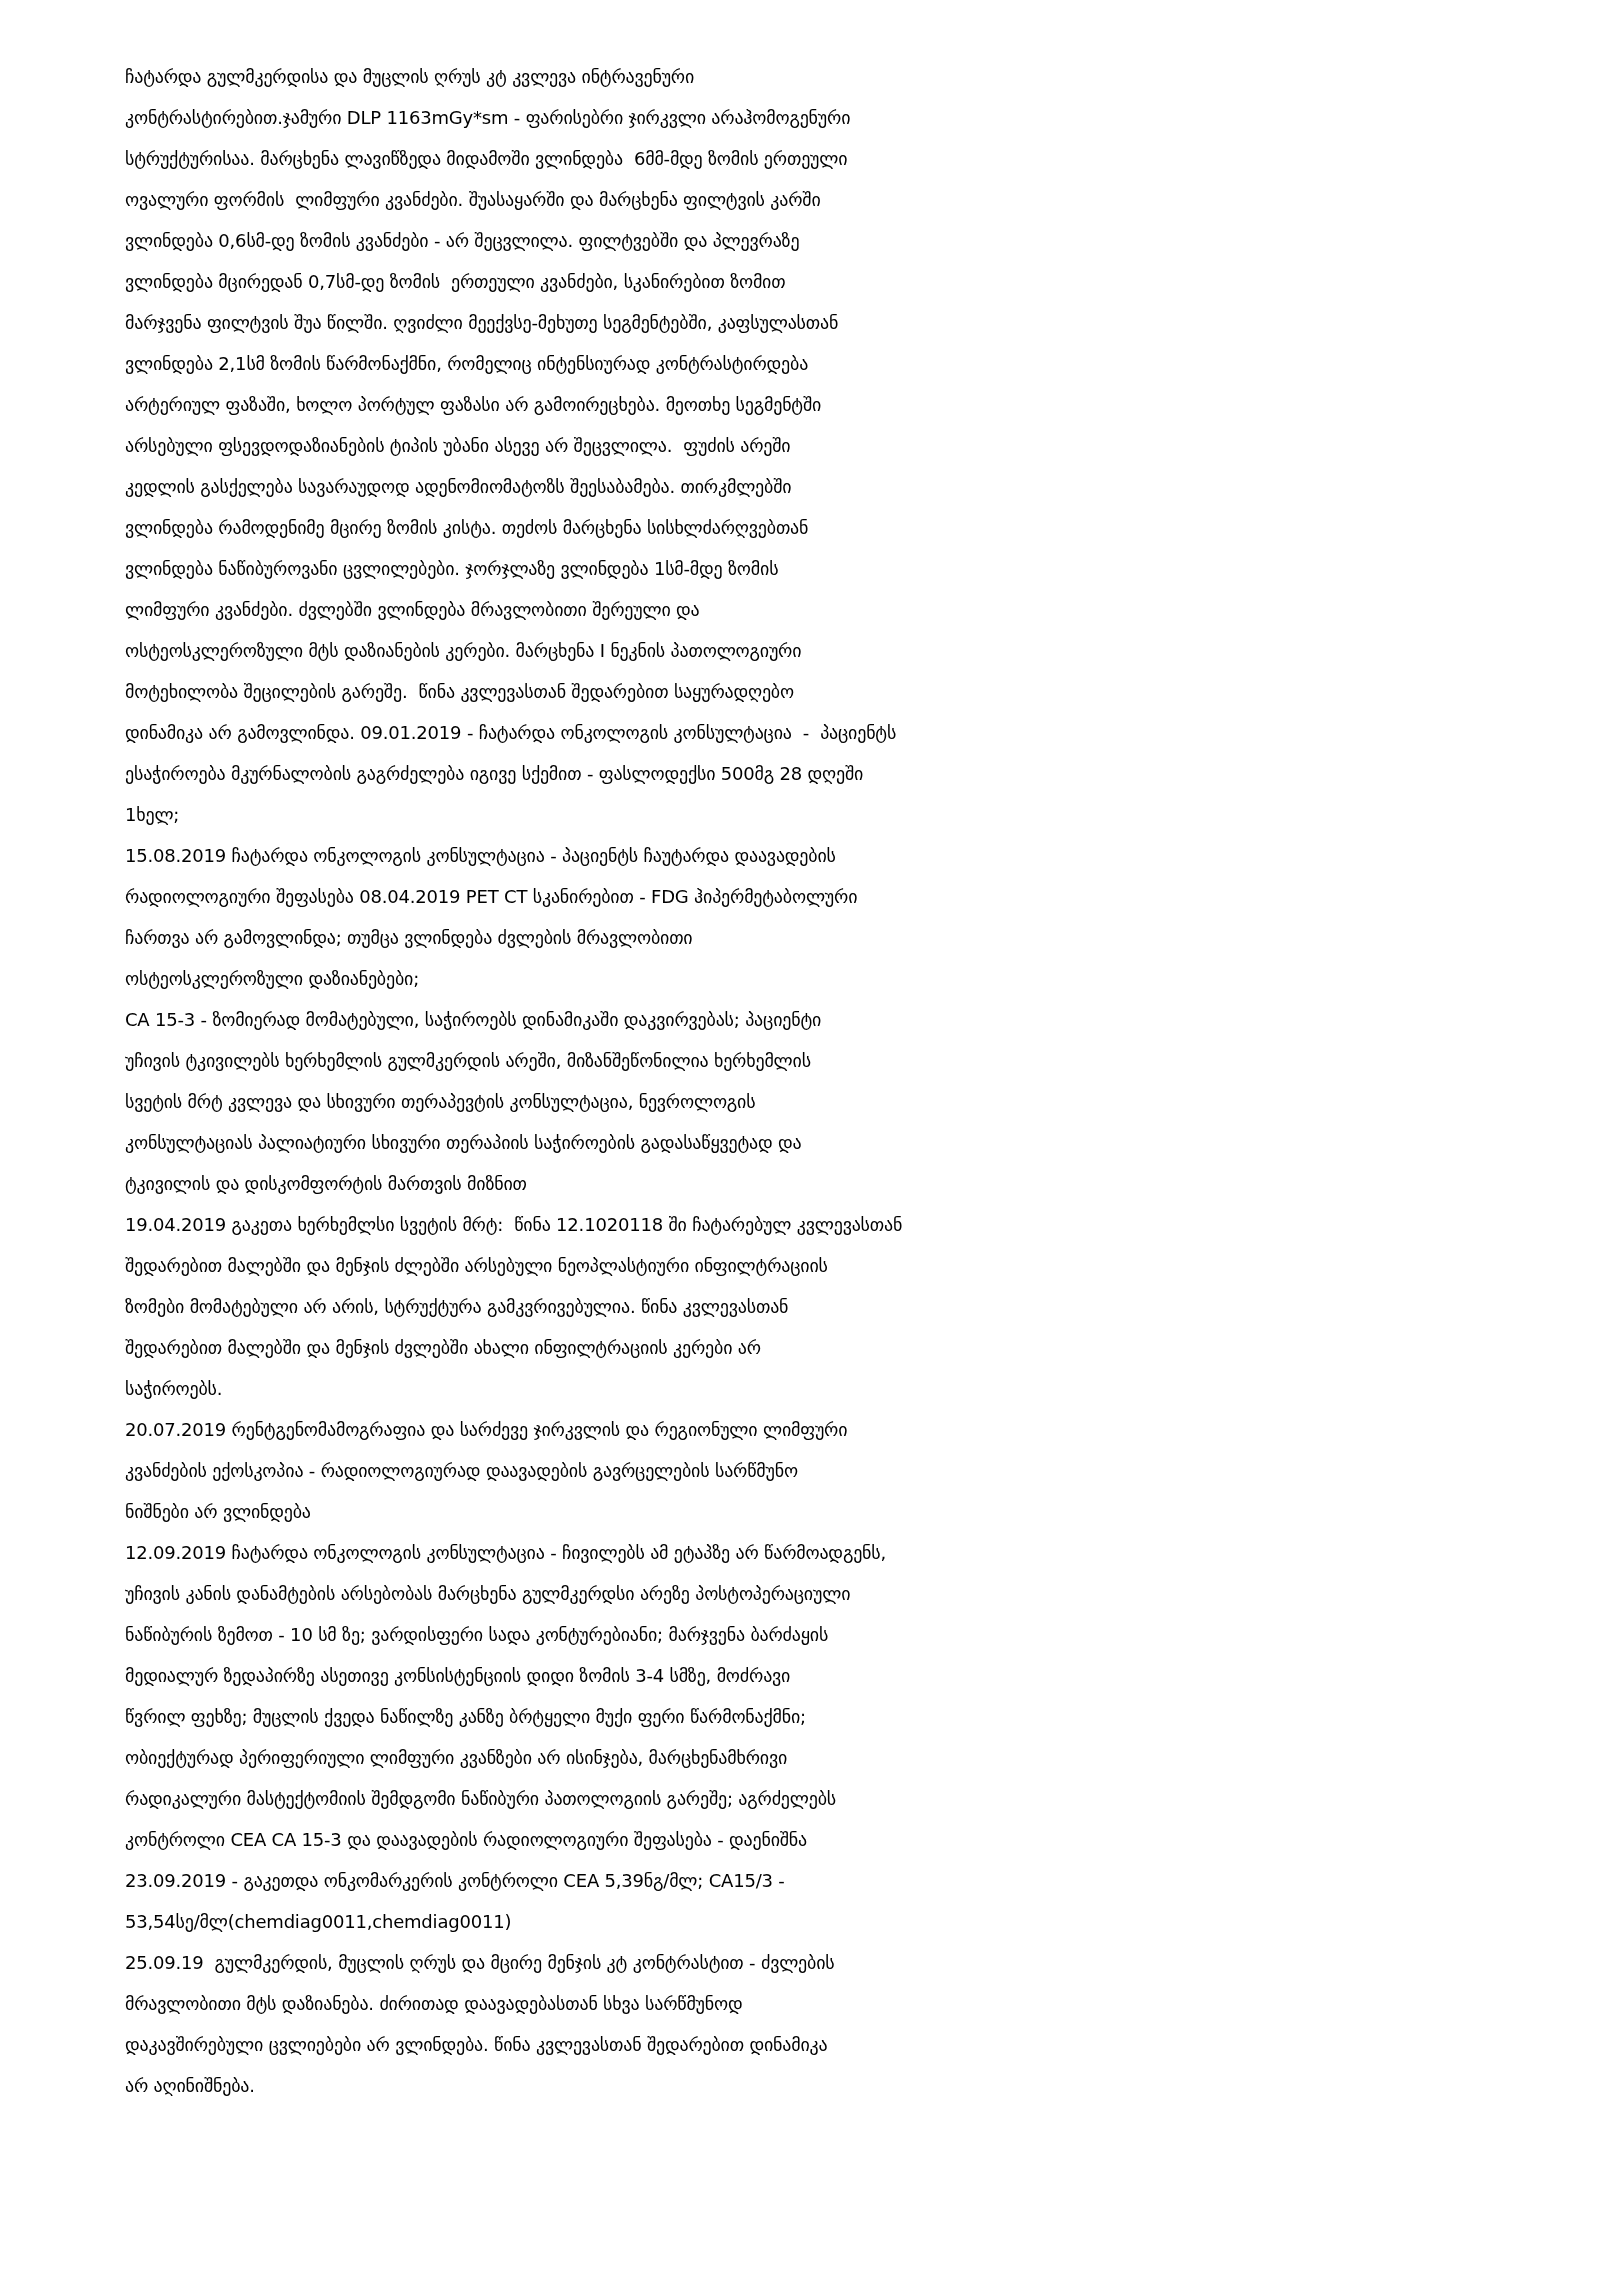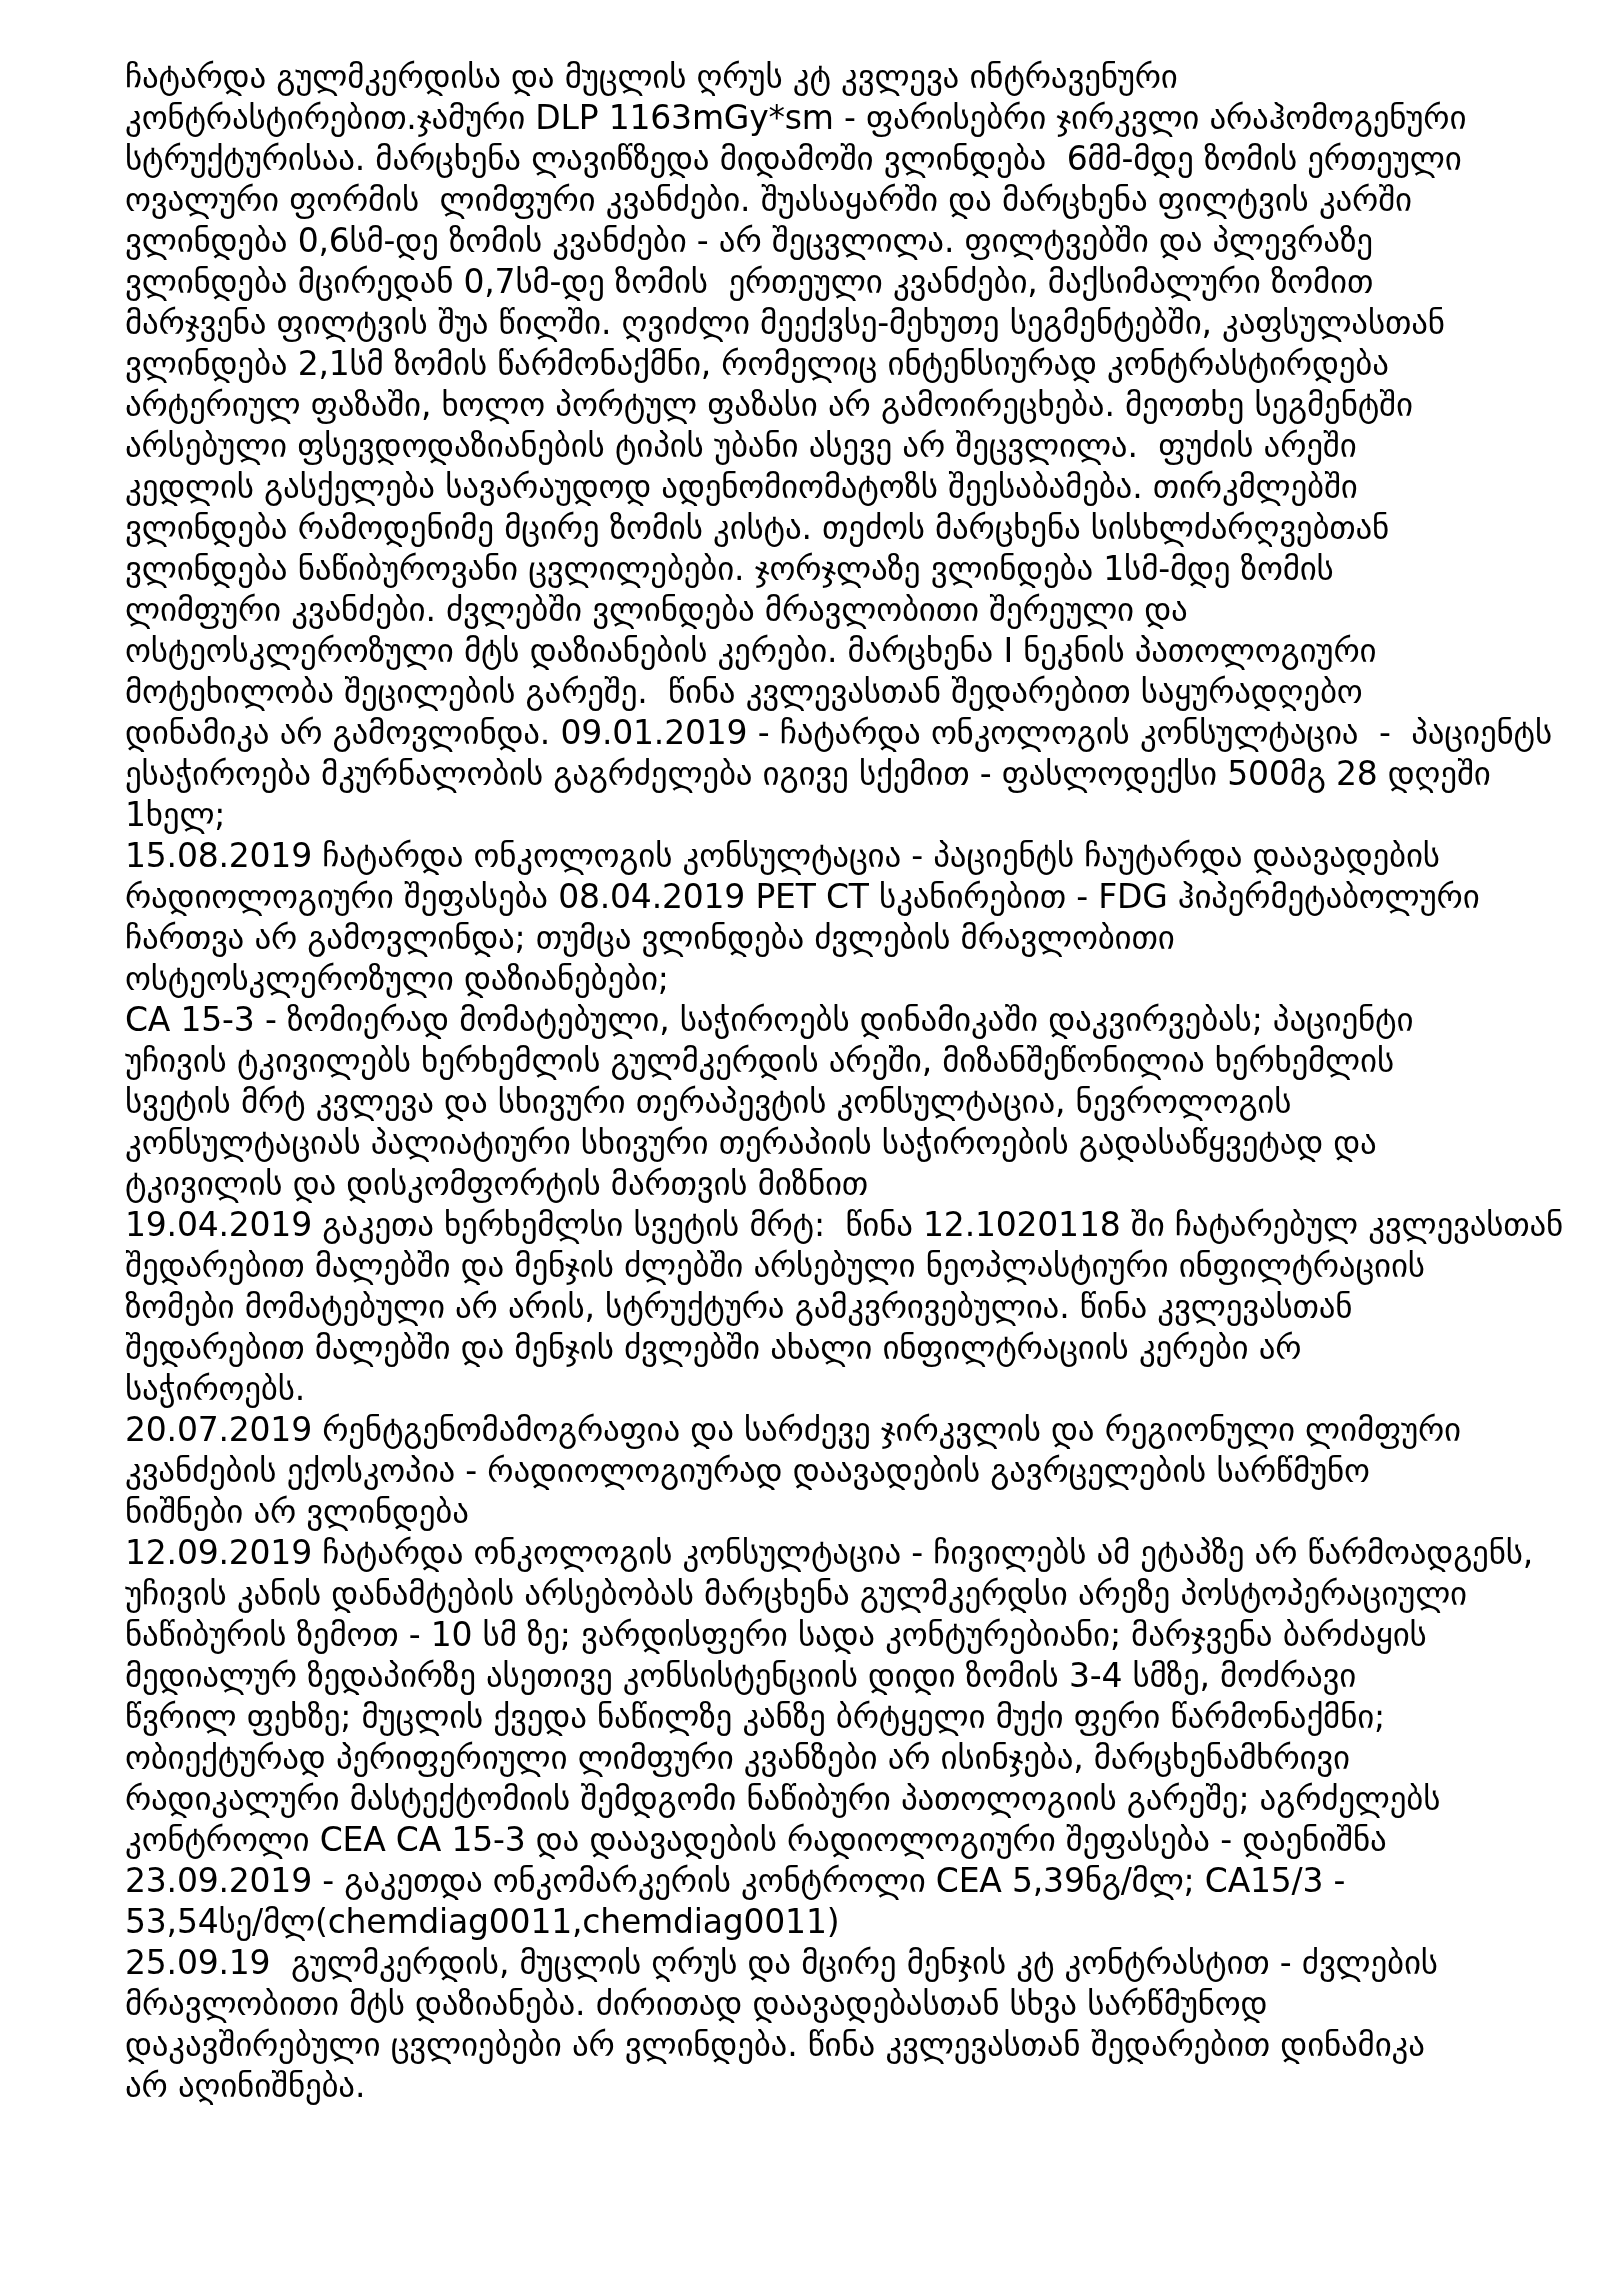--- a/index.html
+++ b/index.html
@@ -14,40 +14,40 @@
     background: #ffffff;
     overflow: hidden;
     font-family: "DejaVu Sans", sans-serif;
   }
   .text-block {
     position: absolute;
     left: 125px;
     top: 56px;
     width: 1411px;
     color: #000000;
-    font-size: 33px;
+    font-size: 18px;
     line-height: 41px;
     font-family: "DejaVu Sans", sans-serif;
   }
   .text-line {
     white-space: pre;
     letter-spacing: -0.2px;
   }
 </style>
 </head>
 <body>
 
 <div class="page">
   <div class="text-block" id="text-block">
       <div class="text-line">ჩატარდა გულმკერდისა და მუცლის ღრუს კტ კვლევა ინტრავენური</div>
       <div class="text-line">კონტრასტირებით.ჯამური DLP 1163mGy*sm - ფარისებრი ჯირკვლი არაჰომოგენური</div>
       <div class="text-line">სტრუქტურისაა. მარცხენა ლავიწზედა მიდამოში ვლინდება  6მმ-მდე ზომის ერთეული</div>
       <div class="text-line">ოვალური ფორმის  ლიმფური კვანძები. შუასაყარში და მარცხენა ფილტვის კარში</div>
       <div class="text-line">ვლინდება 0,6სმ-დე ზომის კვანძები - არ შეცვლილა. ფილტვებში და პლევრაზე</div>
-      <div class="text-line">ვლინდება მცირედან 0,7სმ-დე ზომის  ერთეული კვანძები, მაქსიმალური ზომით</div>
+      <div class="text-line">ვლინდება მცირედან 0,7სმ-დე ზომის  ერთეული კვანძები, სკანირებით ზომით</div>
       <div class="text-line">მარჯვენა ფილტვის შუა წილში. ღვიძლი მეექვსე-მეხუთე სეგმენტებში, კაფსულასთან</div>
       <div class="text-line">ვლინდება 2,1სმ ზომის წარმონაქმნი, რომელიც ინტენსიურად კონტრასტირდება</div>
       <div class="text-line">არტერიულ ფაზაში, ხოლო პორტულ ფაზასი არ გამოირეცხება. მეოთხე სეგმენტში</div>
       <div class="text-line">არსებული ფსევდოდაზიანების ტიპის უბანი ასევე არ შეცვლილა.  ფუძის არეში</div>
       <div class="text-line">კედლის გასქელება სავარაუდოდ ადენომიომატოზს შეესაბამება. თირკმლებში</div>
       <div class="text-line">ვლინდება რამოდენიმე მცირე ზომის კისტა. თეძოს მარცხენა სისხლძარღვებთან</div>
       <div class="text-line">ვლინდება ნაწიბუროვანი ცვლილებები. ჯორჯლაზე ვლინდება 1სმ-მდე ზომის</div>
       <div class="text-line">ლიმფური კვანძები. ძვლებში ვლინდება მრავლობითი შერეული და</div>
       <div class="text-line">ოსტეოსკლეროზული მტს დაზიანების კერები. მარცხენა I ნეკნის პათოლოგიური</div>
       <div class="text-line">მოტეხილობა შეცილების გარეშე.  წინა კვლევასთან შედარებით საყურადღებო</div>

